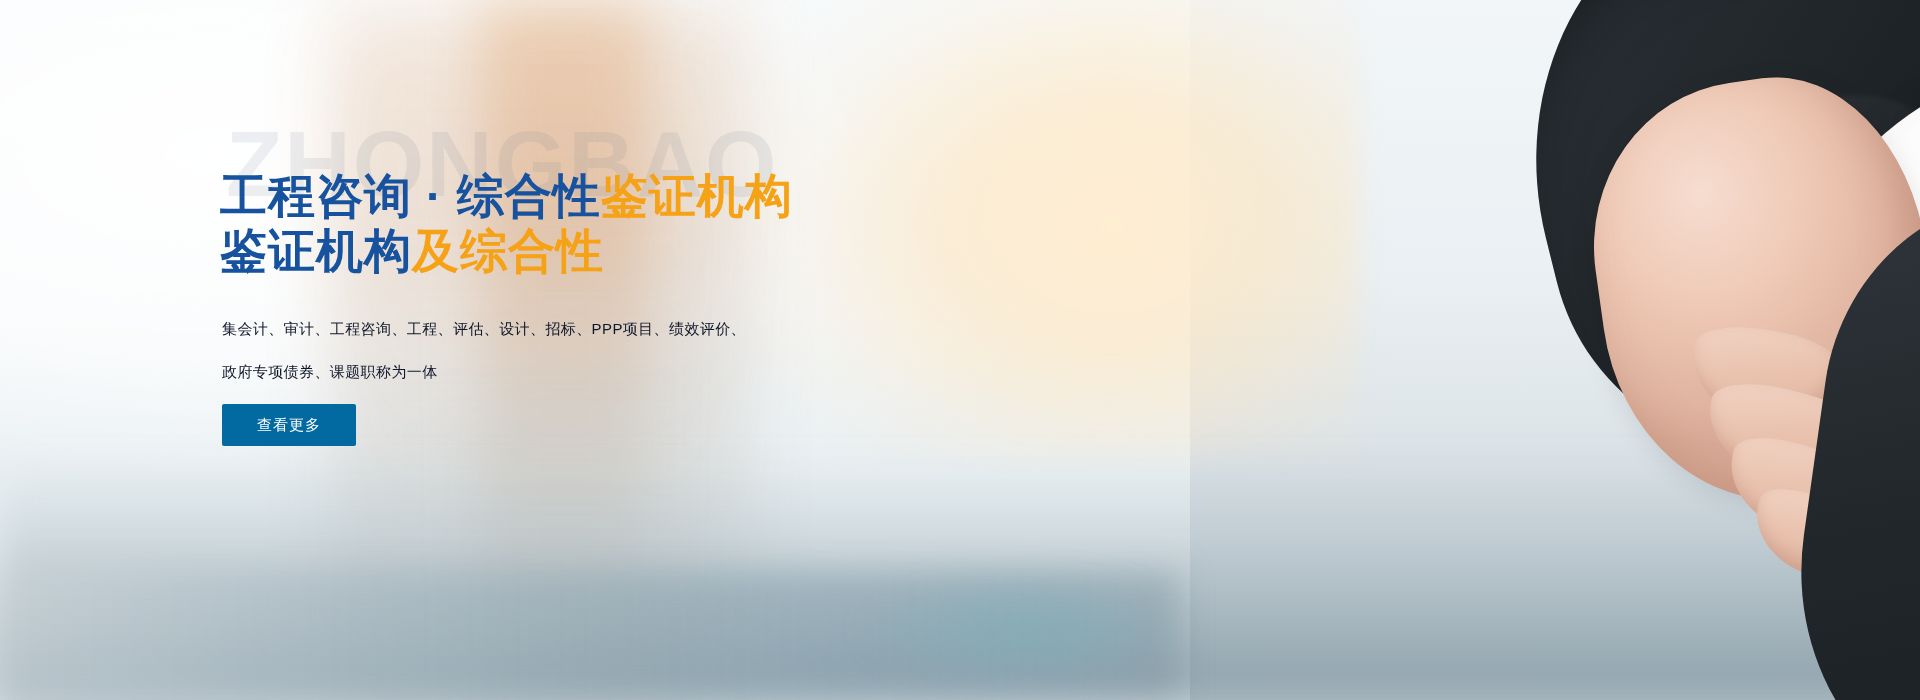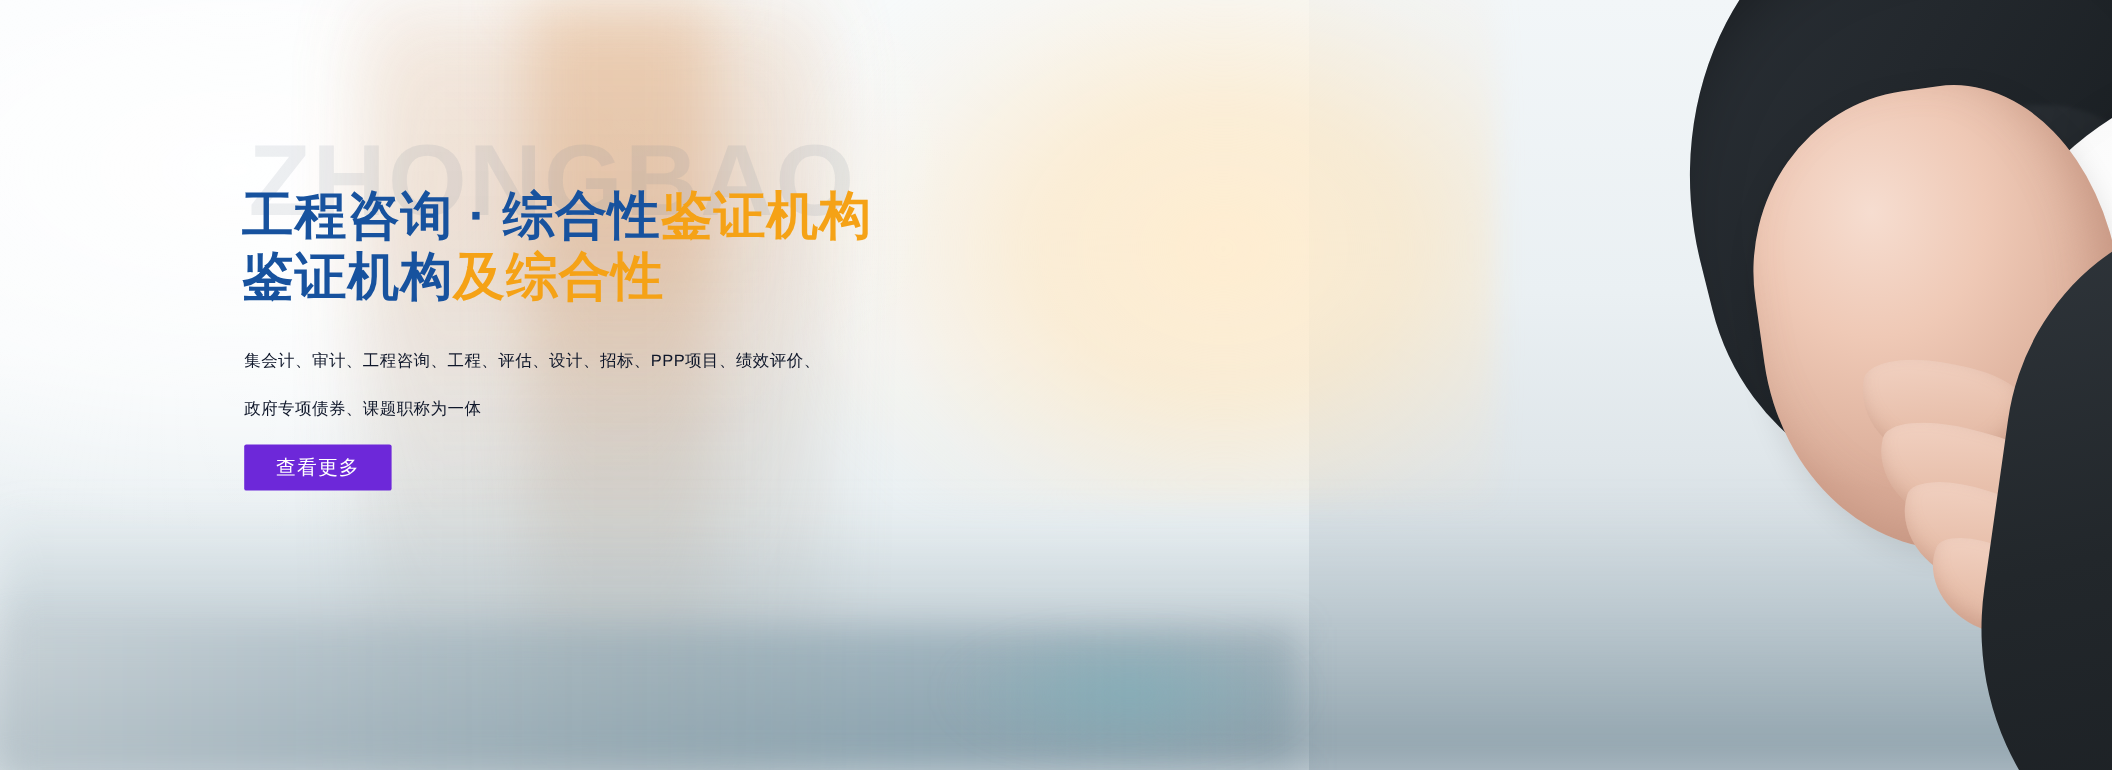--- a/index.html
+++ b/index.html
@@ -224,23 +224,23 @@
 
   .cta {
     position: absolute;
     left: 2px;
     top: 404px;
     display: inline-flex;
     align-items: center;
     justify-content: center;
     width: 134px;
     height: 42px;
-    background: #6d28d9;
+    background: #0369a1;
     color: #ffffff;
-    font-size: 18px;
+    font-size: 15px;
     letter-spacing: 1px;
     border: none;
     border-radius: 2px;
     cursor: pointer;
     font-family: "Liberation Sans", "DejaVu Sans", sans-serif;
   }
 </style>
 </head>
 <body>
 

